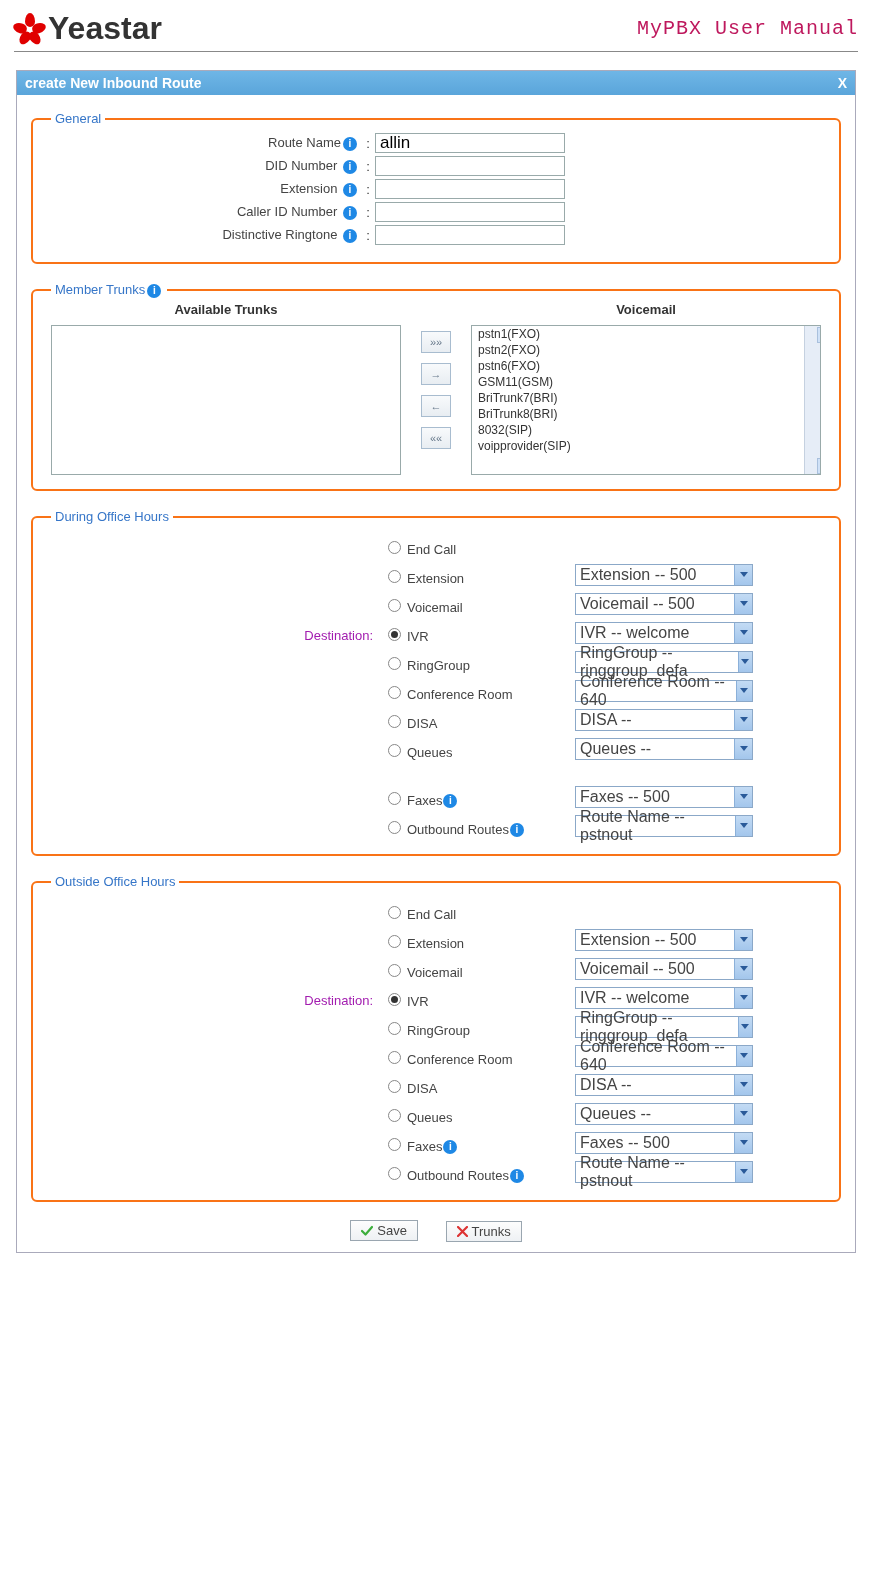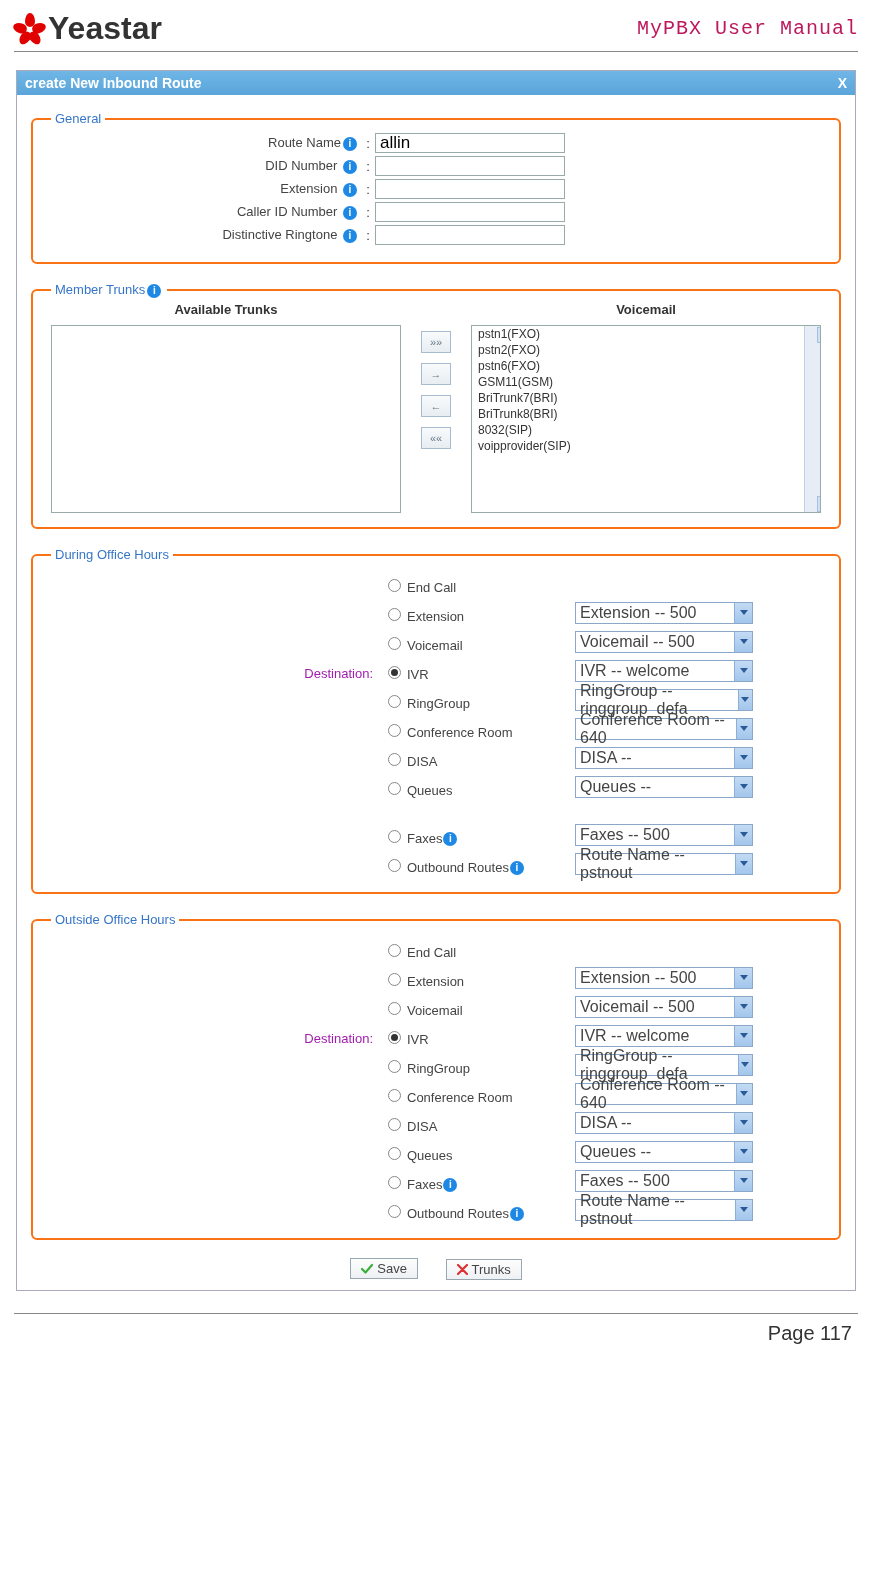--- a/index.html
+++ b/index.html
@@ -147,21 +147,21 @@
     flex-direction: column;
   }
   .trunk-col .col-title {
     text-align: center;
     font-weight: bold;
     margin-bottom: 8px;
   }
   .listbox {
     border: 1px solid #9aa;
     background: #fff;
-    height: 188px;
+    height: 150px;
     overflow: hidden;
     position: relative;
   }
   .listbox .item {
     padding: 1px 6px;
     font-size: 12px;
     color: #333;
   }
   .listbox.scroll {
     overflow-y: hidden;
@@ -623,15 +623,14 @@
                 <path d="M1 1 L10 10 M10 1 L1 10" stroke="#d33" stroke-width="2.2" stroke-linecap="round"></path>
               </svg>
           </span>
           <span>Trunks</span>
         </span>
       </div>
 
     </div>
   </div>
 
-  <div class="page-footer">Page 117</div>
 
 </div>
 
 </body></html>

